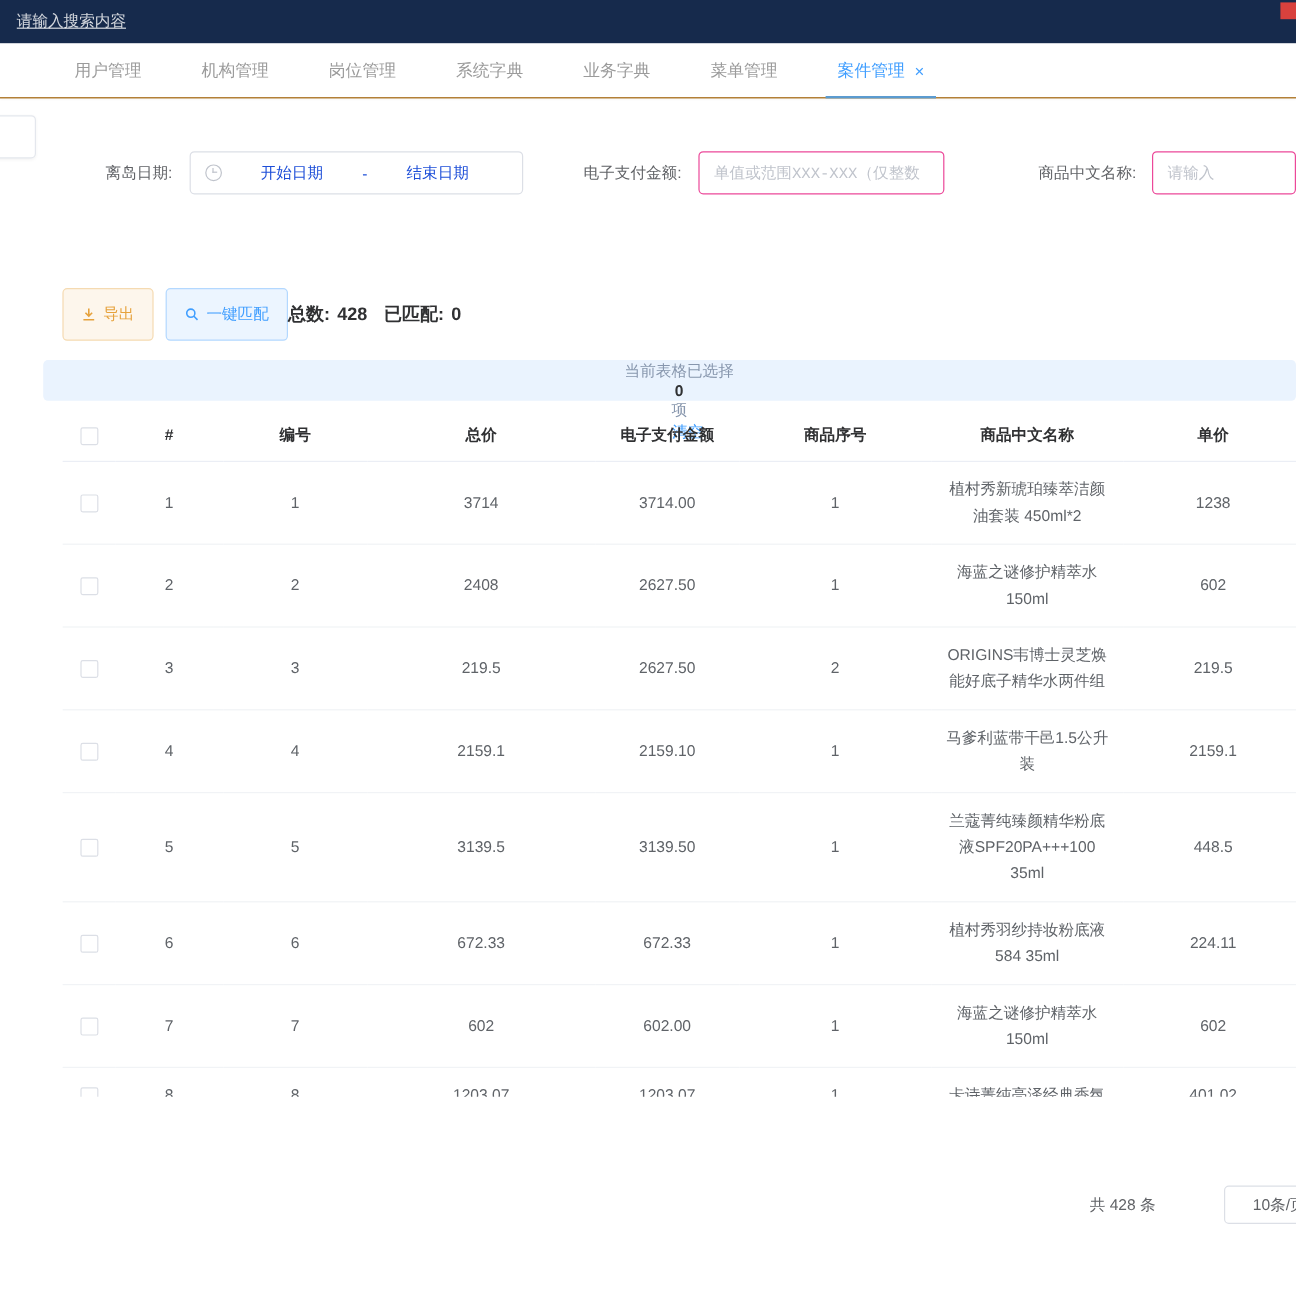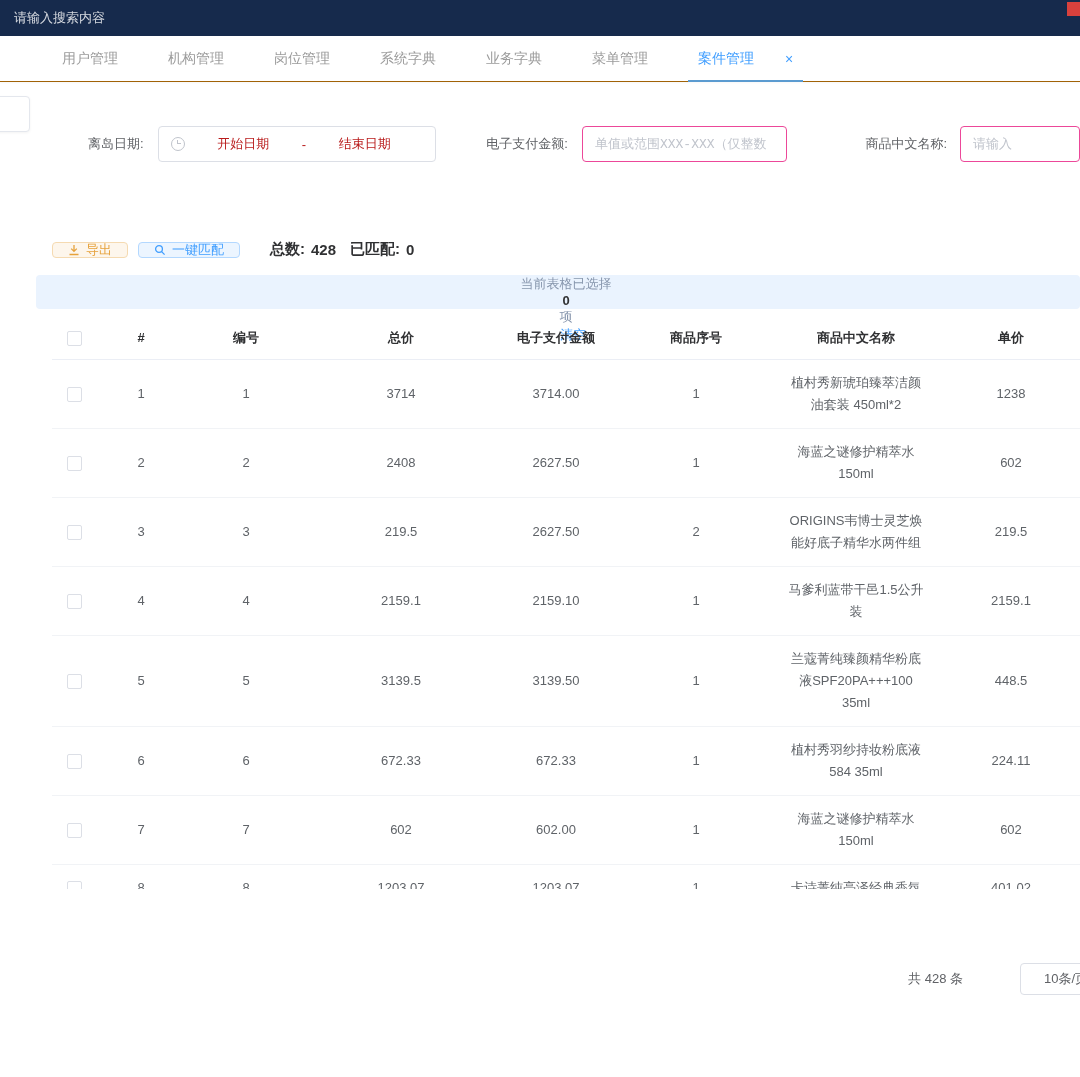--- a/index.html
+++ b/index.html
@@ -1,54 +1,54 @@
 <!DOCTYPE html>
 <html><head>
 <meta charset="utf-8">
 <style>
   * { margin:0; padding:0; box-sizing:border-box; }
   body { font-family:"Liberation Sans","DejaVu Sans",sans-serif; background:#fff; }
   .page { position:relative; width:1080px; height:1077px; background:#fff; overflow:hidden; }
 
   
   .navbar { position:relative; height:36px; background:#162a4c; display:flex; align-items:center; padding-left:14px; }
-  .navbar-search { color:rgba(255,255,255,0.82); font-size:13px; }
+  .navbar-search { color:rgba(255,255,255,0.82); font-size:13px;text-decoration:underline; }
   .badge-frag { position:absolute; right:0; top:2px; width:13px; height:14px; background:#d9413d; }
 
   
   .tabbar { height:46px; background:#fff; display:flex; align-items:center; padding-left:46px; gap:18px; border-bottom:1px solid #a16207; box-shadow:0 1px 2px rgba(0,0,0,0.03); }
   .tab { position:relative; height:46px; display:flex; align-items:center; padding:0 16px; font-size:14px; color:#9b9b9b; cursor:pointer; }
-  .tab.active { color:#409eff;gap:23px; }
+  .tab.active { color:#409eff; }
   .tab.active::after { content:""; position:absolute; left:6px; right:6px; bottom:0; height:2px; background:#5b9bd0; }
   .tab-close { margin-left:8px; font-size:14px; color:#409eff; }
 
   
   .left-box { position:absolute; left:-8px; top:96px; width:38px; height:36px; background:#fff; border:1px solid #e4e7ed; border-radius:4px; box-shadow:0 1px 3px rgba(0,0,0,0.05); }
 
   
   .filter-row { display:flex; align-items:center; margin-top:44px; padding-left:88px; }
   .f-label { font-size:13px; color:#606266; white-space:nowrap; }
   .date-range { margin-left:14px; width:302px; height:36px; border:1px solid #dcdfe6; border-radius:4px; background:#fff; display:flex; align-items:center; padding:0 12px; }
-  .date-range .ph { color:#b91c1c; font-size:13px; }
+  .date-range .ph { color:#1d4ed8; font-size:13px; }
   .date-start, .date-end { flex:1; text-align:center; }
   .clock { width:14px; height:14px; border:1.4px solid #c0c4cc; border-radius:50%; position:relative; flex:0 0 auto; }
   .clock::after { content:""; position:absolute; left:5px; top:2px; width:1.4px; height:4px; background:#c0c4cc; }
   .clock::before { content:""; position:absolute; left:5px; top:5px; width:4px; height:1.4px; background:#c0c4cc; }
   .f-input { height:36px; border:1px solid #ec4899; border-radius:4px; background:#fff; font-size:13px; color:#606266; padding:0 12px; font-family:Liberation Mono, monospace; outline:none; }
   .f-input::placeholder { color:#c0c4cc; }
   .amount-input { margin-left:14px; width:222px; }
   .name-input { margin-left:13px; width:120px; }
   .g2 { margin-left:50px; } .g3 { margin-left:78px; }
 
   
   .toolbar { display:flex; align-items:center; margin-top:78px; padding-left:52px; }
-  .btn { height:16px; display:inline-flex; align-items:center; gap:6px; border-radius:4px; font-size:13px; padding:0 15px; cursor:pointer; }
+  .btn { height:44px; display:inline-flex; align-items:center; gap:6px; border-radius:4px; font-size:13px; padding:0 15px; cursor:pointer; }
   .btn-export { color:#e6a23c; background:#fdf6ec; border:1px solid #f5dab1; }
   .btn-match { color:#409eff; background:#ecf5ff; border:1px solid #b3d8ff; margin-left:10px; }
-  .stats { margin-left:30px; font-size:15px; color:#303133; font-weight:600; display:flex; gap:6px; align-items:center; }
+  .stats { font-size:15px; color:#303133; font-weight:600; display:flex; gap:6px; align-items:center; }
   .stats .num { margin-right:8px; }
 
   
   .sel-bar { margin:16px 0 0 36px; width:calc(100% - 36px); height:34px; background:#eaf3fe; border-radius:4px; display:flex; align-items:center; padding-left:16px; font-size:13px;flex-direction:column; }
   .sel-text { color:#8796ad; }
   .sel-count { color:#303133; font-weight:700; margin:0 5px; }
   .sel-clear { color:#409eff; margin-left:14px; cursor:pointer; }
 
   
   .table-wrap { margin:8px 0 0 52px; height:572px; overflow:hidden; }

